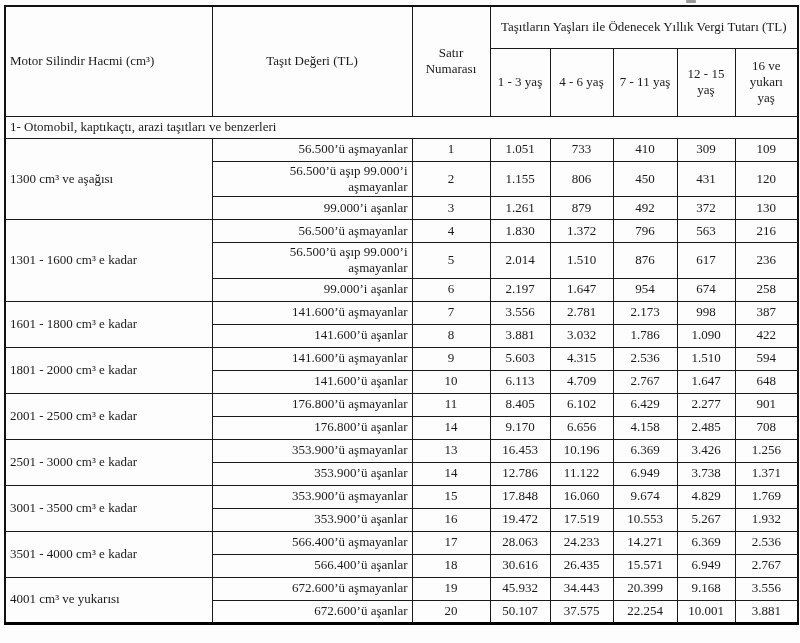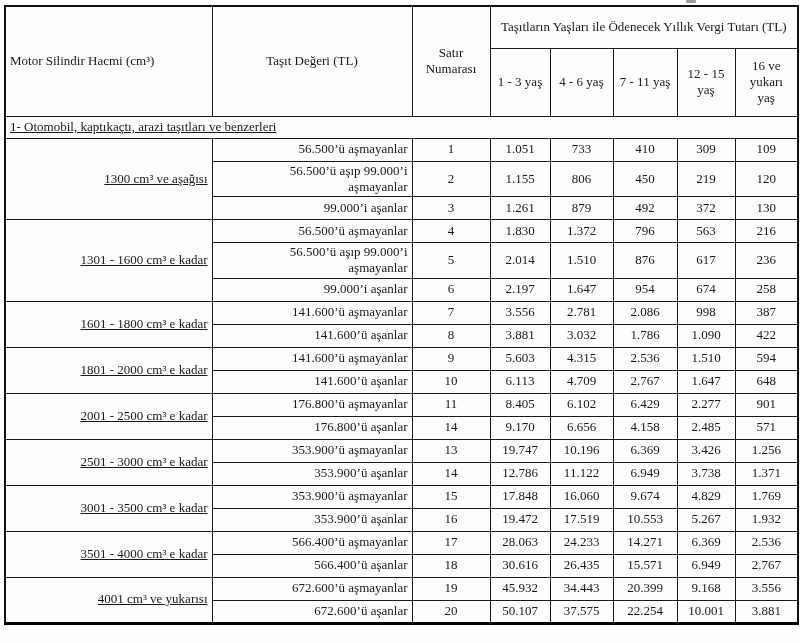--- a/index.html
+++ b/index.html
@@ -55,27 +55,25 @@
     vertical-align: middle;
     margin-top: 6px;
   }
   tr.hrow1 { height: 42px; }
   tr.hrow2 { height: 68px; }
   tr.section-row { height: 22px; }
   tr.data-row { height: 23px; }
   td.section {
     text-align: left;
     padding-left: 6px;
-    text-decoration: underline;
   }
   td.engine {
-    text-align: right;
+    text-align: left;
     padding-left: 9px;
     vertical-align: middle;
-    text-decoration: underline;
   }
   td.vlabel {
     text-align: right;
     padding-left: 7px;
     vertical-align: middle;
     white-space: pre-line;
   }
   td.num {
     text-align: center;
     vertical-align: middle;
@@ -129,21 +127,21 @@
           <td class="num">309</td>
           <td class="num">109</td>
         </tr>
         <tr class="data-row">
           <td class="vlabel">56.500’ü aşıp 99.000’i
 aşmayanlar</td>
           <td class="num">2</td>
           <td class="num">1.155</td>
           <td class="num">806</td>
           <td class="num">450</td>
-          <td class="num">219</td>
+          <td class="num">431</td>
           <td class="num">120</td>
         </tr>
         <tr class="data-row">
           <td class="vlabel">99.000’i aşanlar</td>
           <td class="num">3</td>
           <td class="num">1.261</td>
           <td class="num">879</td>
           <td class="num">492</td>
           <td class="num">372</td>
           <td class="num">130</td>
@@ -176,21 +174,21 @@
           <td class="num">954</td>
           <td class="num">674</td>
           <td class="num">258</td>
         </tr>
         <tr class="data-row">
           <td class="engine" rowspan="2">1601 - 1800 cm³ e kadar</td>
           <td class="vlabel">141.600’ü aşmayanlar</td>
           <td class="num">7</td>
           <td class="num">3.556</td>
           <td class="num">2.781</td>
-          <td class="num">2.086</td>
+          <td class="num">2.173</td>
           <td class="num">998</td>
           <td class="num">387</td>
         </tr>
         <tr class="data-row">
           <td class="vlabel">141.600’ü aşanlar</td>
           <td class="num">8</td>
           <td class="num">3.881</td>
           <td class="num">3.032</td>
           <td class="num">1.786</td>
           <td class="num">1.090</td>
@@ -225,27 +223,27 @@
           <td class="num">2.277</td>
           <td class="num">901</td>
         </tr>
         <tr class="data-row">
           <td class="vlabel">176.800’ü aşanlar</td>
           <td class="num">14</td>
           <td class="num">9.170</td>
           <td class="num">6.656</td>
           <td class="num">4.158</td>
           <td class="num">2.485</td>
-          <td class="num">571</td>
+          <td class="num">708</td>
         </tr>
         <tr class="data-row">
           <td class="engine" rowspan="2">2501 - 3000 cm³ e kadar</td>
           <td class="vlabel">353.900’ü aşmayanlar</td>
           <td class="num">13</td>
-          <td class="num">19.747</td>
+          <td class="num">16.453</td>
           <td class="num">10.196</td>
           <td class="num">6.369</td>
           <td class="num">3.426</td>
           <td class="num">1.256</td>
         </tr>
         <tr class="data-row">
           <td class="vlabel">353.900’ü aşanlar</td>
           <td class="num">14</td>
           <td class="num">12.786</td>
           <td class="num">11.122</td>

